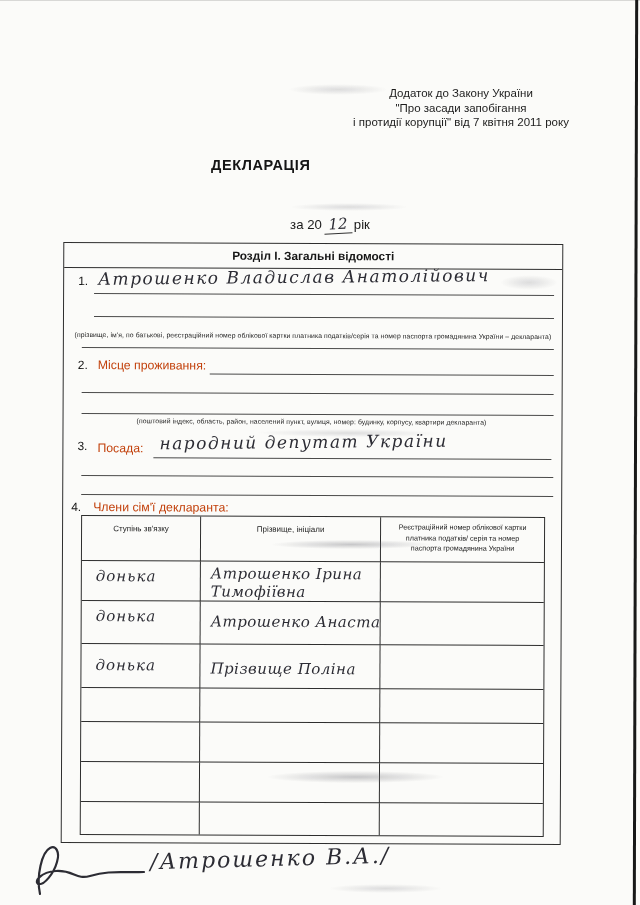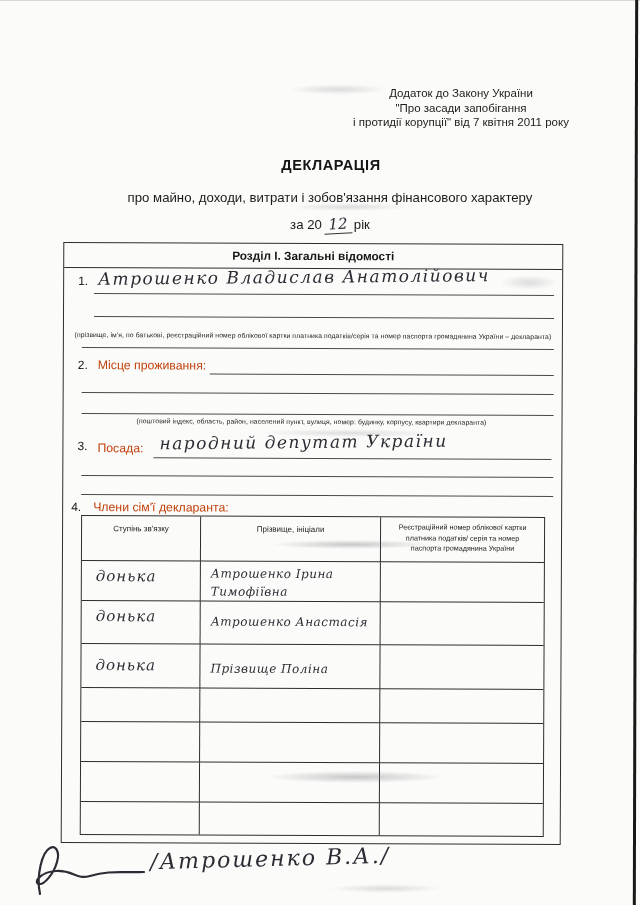--- a/index.html
+++ b/index.html
@@ -14,21 +14,21 @@
   .page{position:absolute;inset:0;}
   .top-hairline{position:absolute;left:0;top:0;width:640px;height:1px;background:#d8d8d6;}
   .scan-edge{position:absolute;left:634px;top:0;width:3px;height:905px;background:#181818;transform:rotate(0.15deg);}
 
   .header-note{
     position:absolute;left:330px;top:86px;width:262px;
     text-align:center;font-size:11.5px;line-height:14.5px;color:#1c1c1c;
   }
   .doc-title{
     position:absolute;left:211px;top:157px;width:240px;
-    text-align:center;font-size:14.5px;font-weight:bold;letter-spacing:0.6px;color:#151515;
+    text-align:left;font-size:14.5px;font-weight:bold;letter-spacing:0.6px;color:#151515;
   }
   .doc-subtitle{
     position:absolute;left:60px;top:190px;width:540px;
     text-align:center;font-size:13.2px;color:#1a1a1a;
   }
   .year-line{
     position:absolute;left:220px;top:215px;width:220px;
     text-align:center;font-size:13.2px;color:#1a1a1a;
   }
   .hand{
@@ -66,21 +66,21 @@
     display:grid;
     grid-template-columns:119px 180px 1fr;
     grid-template-rows:45px 40px 43px 44px 34px 40px 40px 32px;
   }
   .cell{border-right:1.3px solid #2e2e2e;border-bottom:1.3px solid #2e2e2e;overflow:hidden;}
   .cell.c3{border-right:none;}
   .cell.rlast{border-bottom:none;}
   .hcell{text-align:center;font-size:8px;color:#1b1b1b;padding-top:8px;}
   .hcell.h3{font-size:7.2px;line-height:10.5px;padding:5px 10px 0 10px;}
   .bcell-rel{padding:6px 0 0 14px;font-size:15px;letter-spacing:1px;}
-  .bcell-name{padding:3px 0 0 10px;font-size:12px;letter-spacing:0.5px;line-height:18px;white-space:nowrap;}
+  .bcell-name{padding:3px 0 0 10px;font-size:15px;letter-spacing:0.5px;line-height:18px;white-space:nowrap;}
 
   .signature-row{position:absolute;left:0px;top:838px;width:640px;height:66px;}
   .sig-svg{position:absolute;left:26px;top:4px;}
   .sig-name{
     position:absolute;left:150px;top:8px;
     font-size:22px;letter-spacing:2px;transform:rotate(-1.5deg);white-space:nowrap;
   }
 
   .smudge{
     position:absolute;
@@ -99,21 +99,20 @@
 
   <div class="smudge light" style="left:288px;top:84px;width:100px;height:11px;"></div>
 
   <div class="header-note">
     <div>Додаток до Закону України</div>
     <div>"Про засади запобігання</div>
     <div>і протидії корупції" від 7 квітня 2011 року</div>
   </div>
 
   <div class="doc-title">ДЕКЛАРАЦІЯ</div>
-  <div class="doc-subtitle">про майно, доходи, витрати і зобов'язання фінансового характеру</div>
 
   <div class="smudge light" style="left:290px;top:203px;width:118px;height:8px;"></div>
 
   <div class="year-line">
     <span>за 20</span><span class="hand year-hand">12</span><span>рік</span>
   </div>
 
   <div class="form-box">
 
     <div class="sec-heading">Розділ I. Загальні відомості</div>

